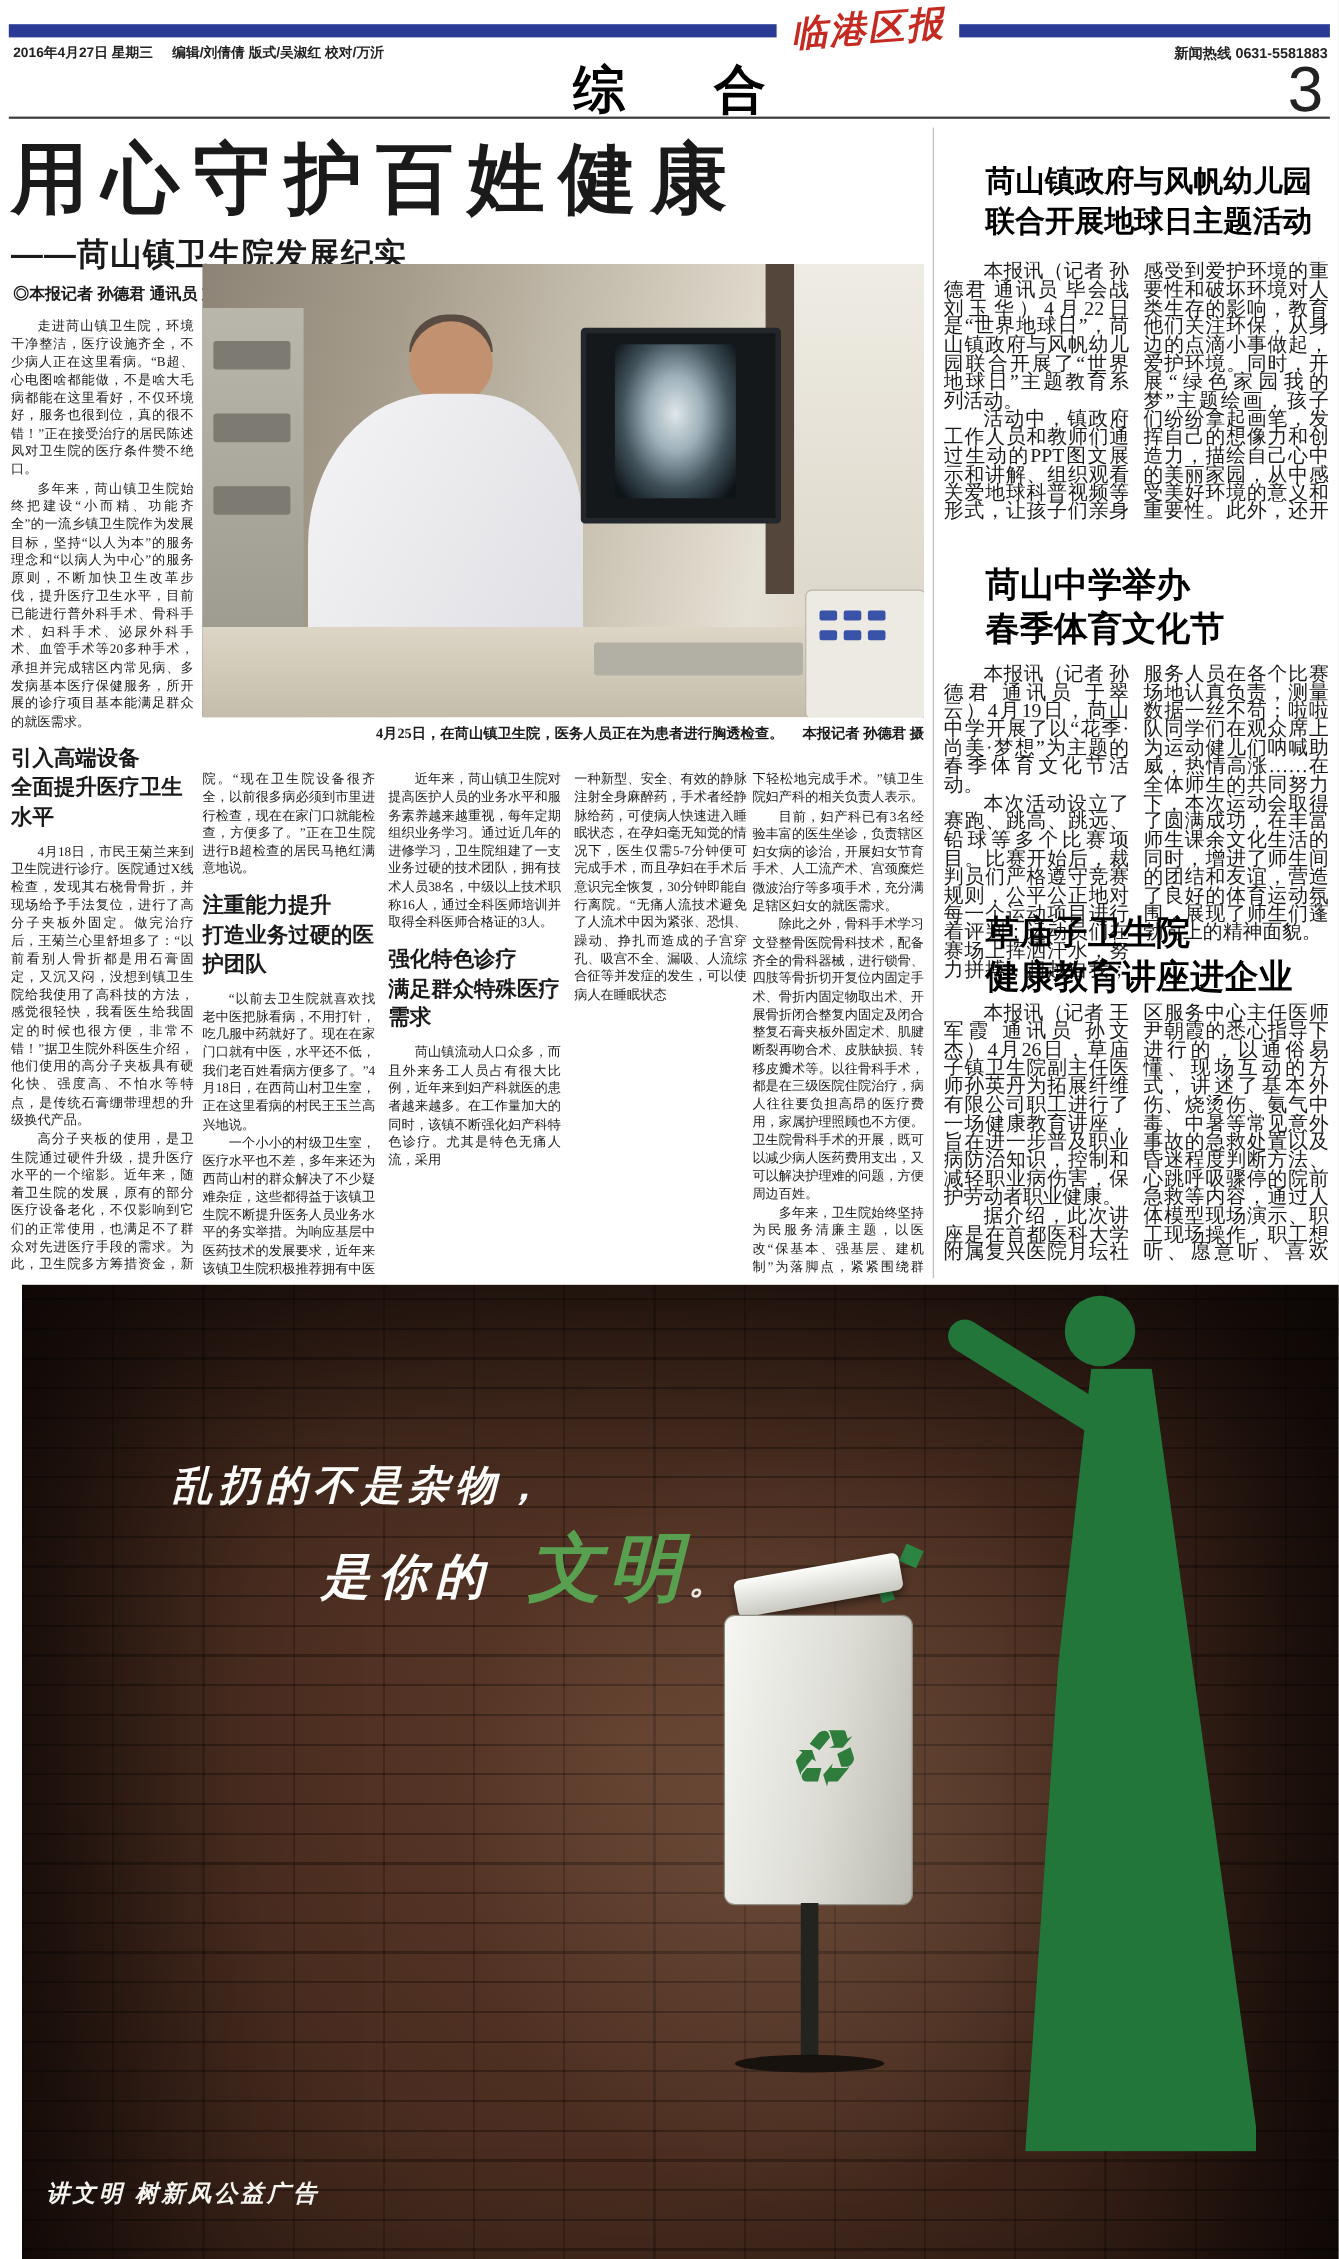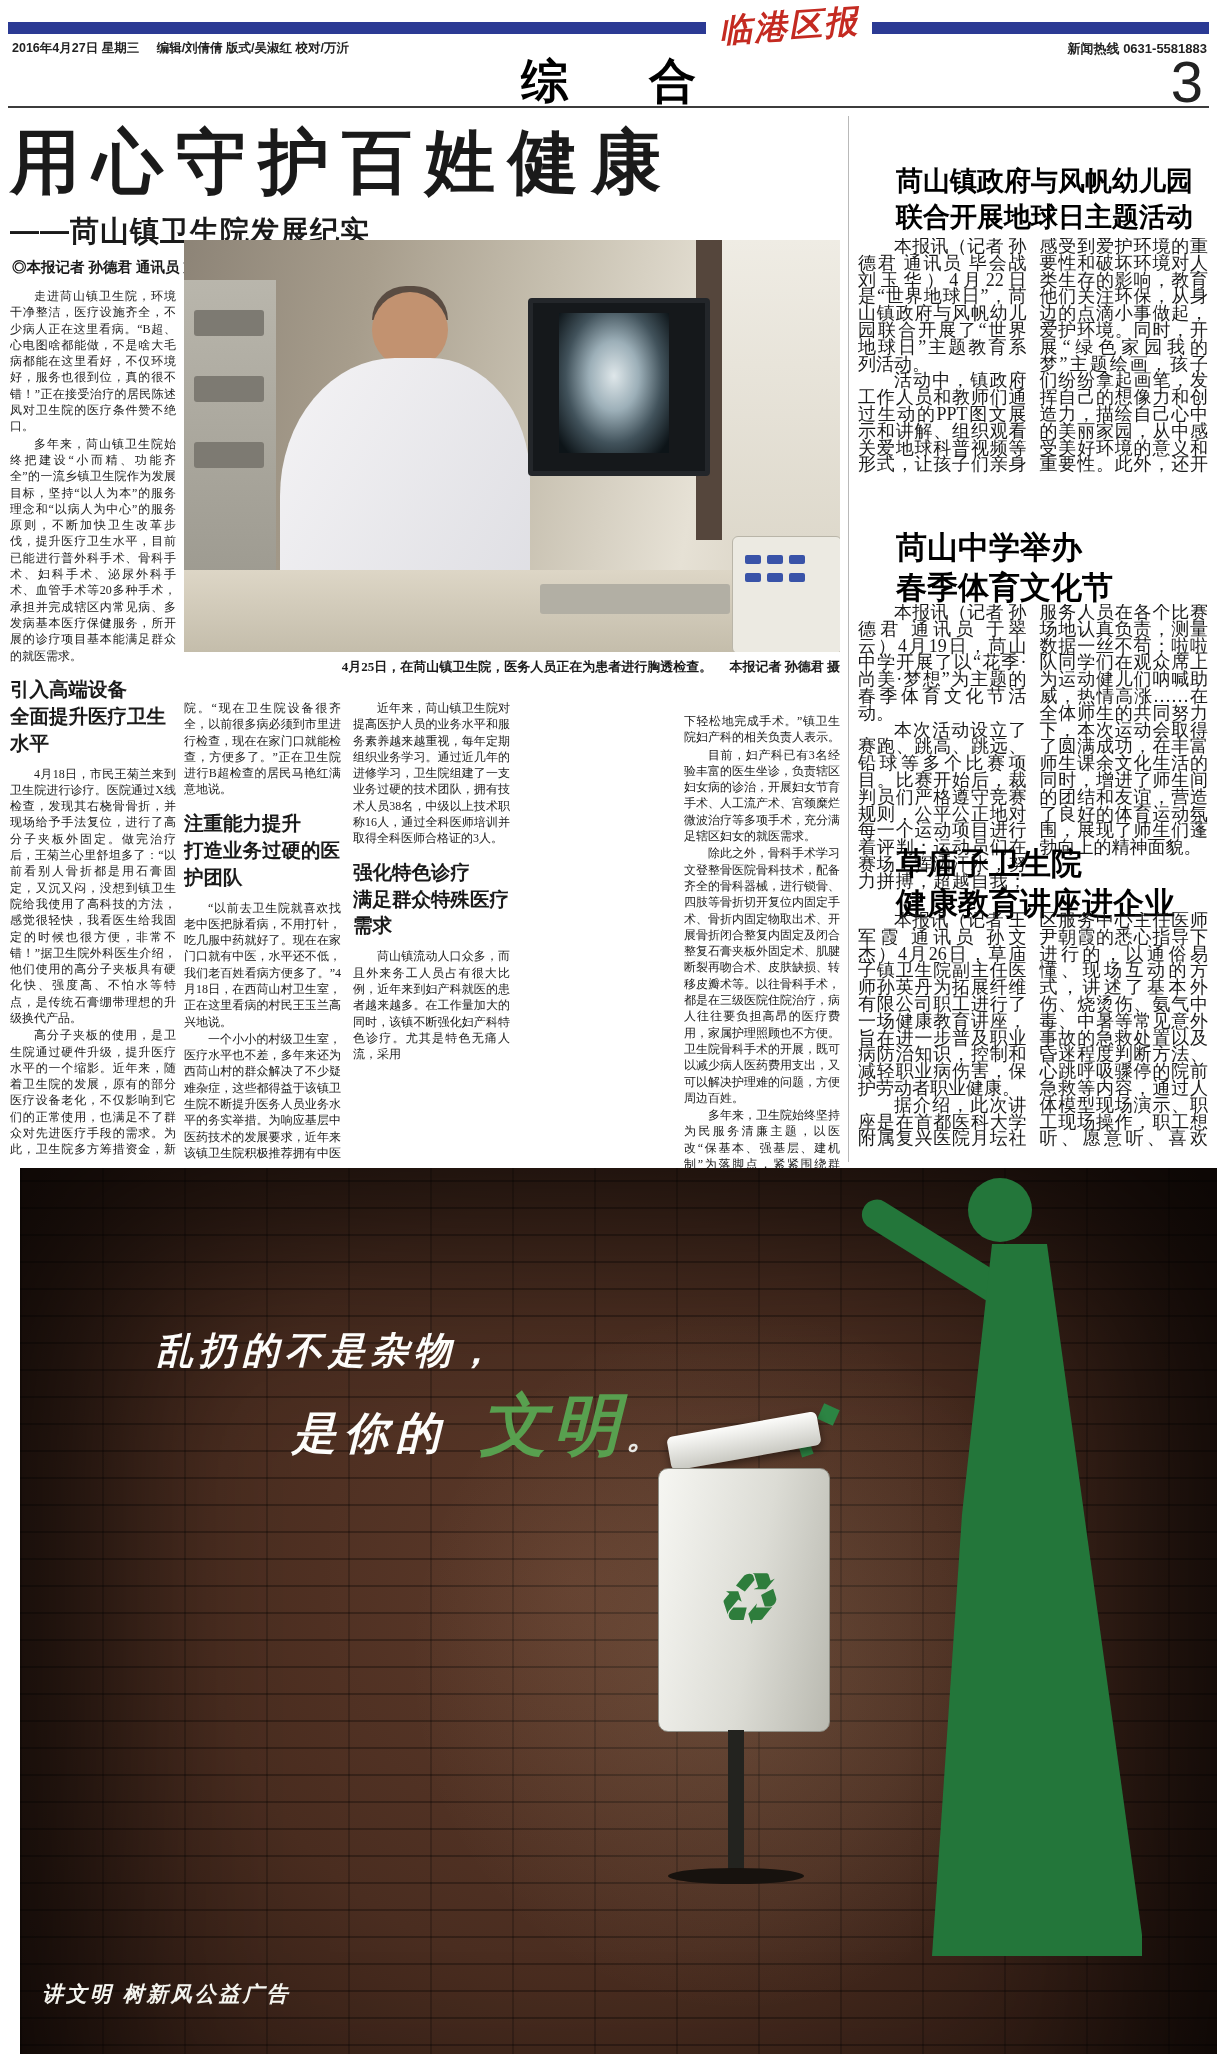--- a/index.html
+++ b/index.html
@@ -36,21 +36,21 @@
 
   .bt{position:absolute;overflow:hidden;font-size:12px;line-height:16.3px;text-align:justify;}
   .bt p{margin:0 0 1px 0;}
   .bt p.ind{text-indent:2em;}
   .colhead{font-family:"Liberation Sans",sans-serif;font-weight:800;font-size:19.5px;
       line-height:1.38;white-space:pre-line;margin:12px 0 9px 0;text-align:left;}
   .col1{left:10px;top:288px;width:166px;height:872px;}
   .col2{left:184px;top:700px;width:157px;height:460px;}
   .col3{left:353px;top:700px;width:157px;height:460px;}
   .col4{left:522px;top:700px;width:157px;height:460px;}
-  .col5{left:684px;top:700px;width:156px;height:460px;margin-top:13px;}
+  .col5{left:684px;top:700px;width:156px;height:460px;}
 
   
   .photo{position:absolute;left:184px;top:240px;width:656px;height:412px;overflow:hidden;
       background:linear-gradient(100deg,#8d8477 0%,#a79d8c 26%,#c7c0b0 52%,#e6e1d5 76%,#cfc8b8 100%);}
   .ph-cabinet{position:absolute;left:0;top:40px;width:92px;height:372px;
       background:linear-gradient(#b9b6ac,#97948a);}
   .ph-cabinet div{position:absolute;left:10px;width:70px;height:26px;background:#7d7a72;border-radius:3px;}
   .ph-window{position:absolute;left:512px;top:0;width:26px;height:300px;background:#55463c;}
   .ph-wall-bright{position:absolute;left:538px;top:0;width:118px;height:300px;
       background:linear-gradient(#efece4,#ded9cc);}
@@ -71,21 +71,21 @@
   .ph-device{position:absolute;left:548px;top:296px;width:108px;height:116px;background:#eceae2;
       border-radius:6px;border:1px solid #b9b5a8;}
   .ph-device i{position:absolute;display:block;width:16px;height:9px;background:#3953a8;border-radius:2px;}
   .caption{position:absolute;left:184px;top:658px;width:656px;text-align:right;
       font-size:13px;font-weight:700;}
   .caption .credit{margin-left:14px;}
 
   
   .v-divider{position:absolute;left:848px;top:116px;width:1px;height:1046px;background:#b9b9b9;}
   .sb-title{position:absolute;left:896px;width:312px;font-family:"Liberation Serif",serif;
-      font-weight:900;white-space:pre-line;color:#000;margin-top:16px;}
+      font-weight:900;white-space:pre-line;color:#000;}
   .sb-title.a{top:148px;font-size:27px;line-height:1.32;}
   .sb-title.b{top:512px;font-size:31px;line-height:1.3;}
   .sb-title.c{top:828px;font-size:31px;line-height:1.3;}
   .sb-body{position:absolute;left:858px;width:350px;column-count:2;column-gap:13px;column-fill:auto;
       font-size:18px;line-height:16.8px;text-align:justify;overflow:hidden;}
   .sb-body p{margin:0;text-indent:2em;}
   .sb-body.a{top:238px;height:250px;}
   .sb-body.b{top:604px;height:302px;}
   .sb-body.c{top:912px;height:240px;}
 
@@ -193,20 +193,23 @@
 打造业务过硬的医护团队</div>
     <p class="ind">“以前去卫生院就喜欢找老中医把脉看病，不用打针，吃几服中药就好了。现在在家门口就有中医，水平还不低，我们老百姓看病方便多了。”4月18日，在西苘山村卫生室，正在这里看病的村民王玉兰高兴地说。</p>
     <p class="ind">一个小小的村级卫生室，医疗水平也不差，多年来还为西苘山村的群众解决了不少疑难杂症，这些都得益于该镇卫生院不断提升医务人员业务水平的务实举措。为响应基层中医药技术的发展要求，近年来该镇卫生院积极推荐拥有中医诊疗技术的人员参加山东省组织的一技之长人员考试，多人取得了乡村医生执业资格，并被安排到卫生室工作，不仅提升了基层的中医诊疗水平，也大大解决老百姓看病难、不方便的问题。</p>
   </div>
   <div class="bt col3">
     <p class="ind">近年来，苘山镇卫生院对提高医护人员的业务水平和服务素养越来越重视，每年定期组织业务学习。通过近几年的进修学习，卫生院组建了一支业务过硬的技术团队，拥有技术人员38名，中级以上技术职称16人，通过全科医师培训并取得全科医师合格证的3人。</p>
     <div class="colhead">强化特色诊疗
 满足群众特殊医疗需求</div>
     <p class="ind">苘山镇流动人口众多，而且外来务工人员占有很大比例，近年来到妇产科就医的患者越来越多。在工作量加大的同时，该镇不断强化妇产科特色诊疗。尤其是特色无痛人流，采用</p>
   </div>
+  <div class="bt col4">
+    <p>一种新型、安全、有效的静脉注射全身麻醉药，手术者经静脉给药，可使病人快速进入睡眠状态，在孕妇毫无知觉的情况下，医生仅需5-7分钟便可完成手术，而且孕妇在手术后意识完全恢复，30分钟即能自行离院。“无痛人流技术避免了人流术中因为紧张、恐惧、躁动、挣扎而造成的子宫穿孔、吸宫不全、漏吸、人流综合征等并发症的发生，可以使病人在睡眠状态</p>
+  </div>
   <div class="bt col5">
     <p>下轻松地完成手术。”镇卫生院妇产科的相关负责人表示。</p>
     <p class="ind">目前，妇产科已有3名经验丰富的医生坐诊，负责辖区妇女病的诊治，开展妇女节育手术、人工流产术、宫颈糜烂微波治疗等多项手术，充分满足辖区妇女的就医需求。</p>
     <p class="ind">除此之外，骨科手术学习文登整骨医院骨科技术，配备齐全的骨科器械，进行锁骨、四肢等骨折切开复位内固定手术、骨折内固定物取出术、开展骨折闭合整复内固定及闭合整复石膏夹板外固定术、肌腱断裂再吻合术、皮肤缺损、转移皮瓣术等。以往骨科手术，都是在三级医院住院治疗，病人往往要负担高昂的医疗费用，家属护理照顾也不方便。卫生院骨科手术的开展，既可以减少病人医药费用支出，又可以解决护理难的问题，方便周边百姓。</p>
     <p class="ind">多年来，卫生院始终坚持为民服务清廉主题，以医改“保基本、强基层、建机制”为落脚点，紧紧围绕群众“看病难、看病贵”的问题，不断提升服务理念、提高技术水平、改善就医环境、降低医药费用，打造人民群众满意的医院。</p>
   </div>
 
   <div class="v-divider"></div>
 
   <div class="sb-title a">苘山镇政府与风帆幼儿园

